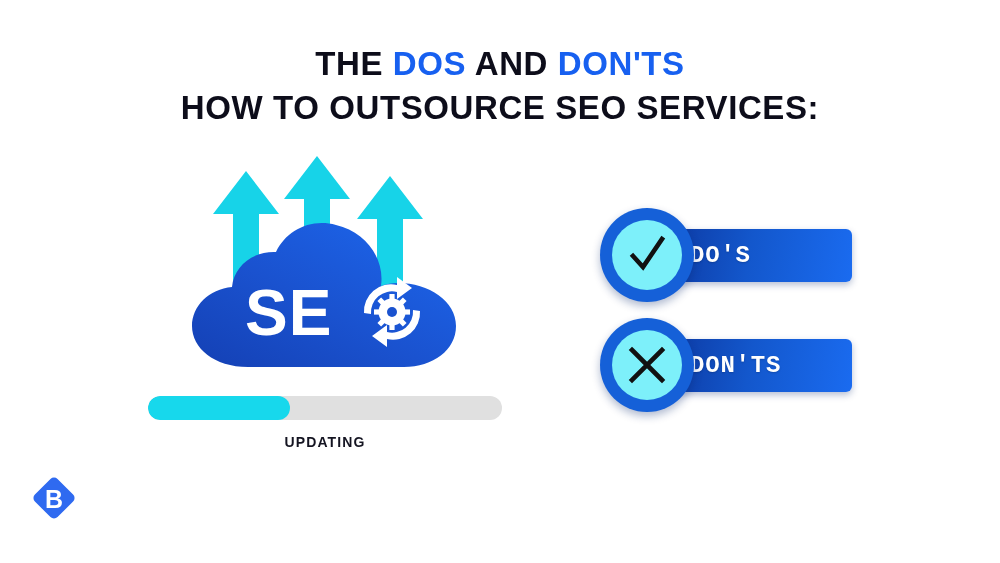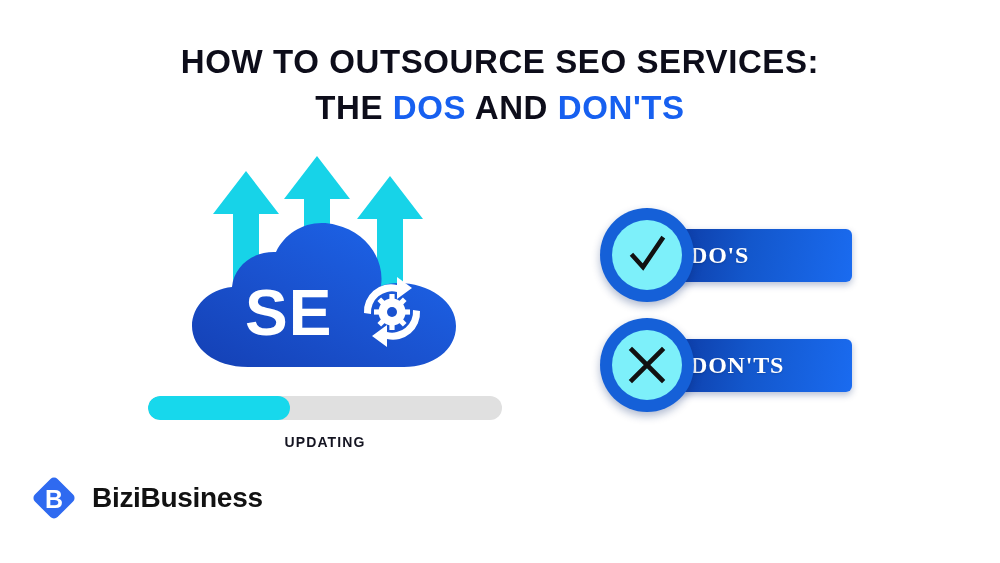--- a/index.html
+++ b/index.html
@@ -119,21 +119,21 @@
     width: 186px;
     height: 53px;
     border-radius: 6px;
     background: linear-gradient(100deg, #0d3aa3 0%, #1357cc 45%, #1a6bf0 100%);
     box-shadow: 0 3px 7px rgba(10,40,110,0.30);
     display: flex;
     align-items: center;
   }
   .badge-bar-text {
     margin-left: 24px;
-    font-family: Liberation Serif, serif;
+    font-family: Liberation Mono, monospace;
     font-weight: bold;
     font-size: 24px;
     letter-spacing: 0.8px;
     color: #ffffff;
     text-shadow: 0 1px 2px rgba(0,0,0,0.18);
   }
   .badge-circle {
     position: absolute;
     left: 0;
     top: 0;
@@ -177,22 +177,22 @@
     letter-spacing: -0.3px;
     color: #121212;
   }
 </style>
 </head>
 <body>
 
 <div class="canvas">
 
   <div class="title-block">
+    <div class="title-line line2"><span>THE </span><span class="t-blue">DOS</span><span> AND </span><span class="t-blue">DON'TS</span></div>
     <div class="title-line line1">HOW TO OUTSOURCE SEO SERVICES:</div>
-    <div class="title-line line2"><span>THE </span><span class="t-blue">DOS</span><span> AND </span><span class="t-blue">DON'TS</span></div>
   </div>
 
   <div class="illustration">
 
     <div class="arrows-wrap">
       <svg width="240" height="180" viewBox="0 0 240 180">
 
         <g>
           <path d="M13 62 L46 19 L79 62 L59 62 L59 180 L33 180 L33 62 Z" fill="#17d3e8"></path>
         </g>
@@ -291,16 +291,15 @@
 
   </div>
 
   <div class="logo">
     <div class="logo-mark">
       <svg width="52" height="52" viewBox="0 0 52 52">
         <rect x="10" y="10" width="32" height="32" rx="5" ry="5" transform="rotate(45 26 26)" fill="#2f6af0"></rect>
         <text x="26" y="36" text-anchor="middle" font-family="Liberation Sans, sans-serif" font-weight="bold" font-size="25" fill="#ffffff">B</text>
       </svg>
     </div>
-    <div class="logo-text">BiziBusiness</div>
   </div>
 
 </div>
 
 </body></html>

